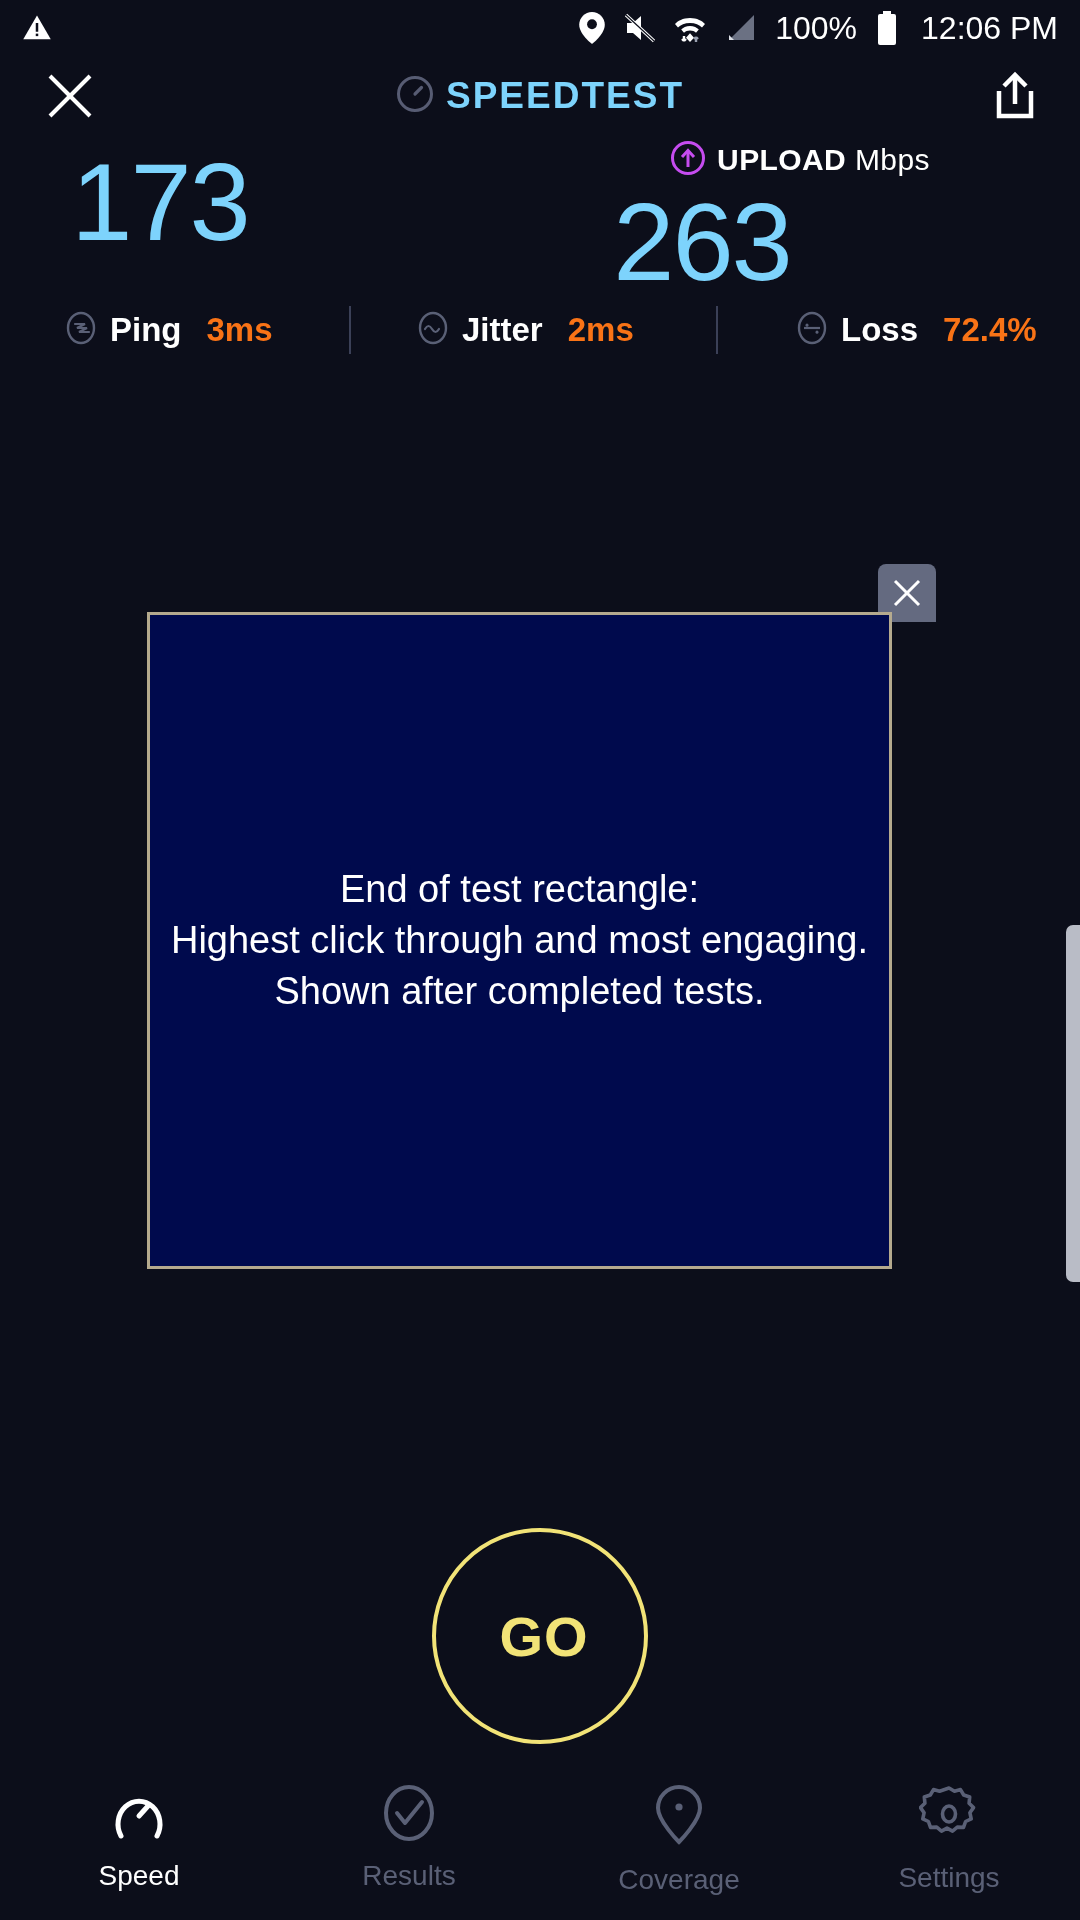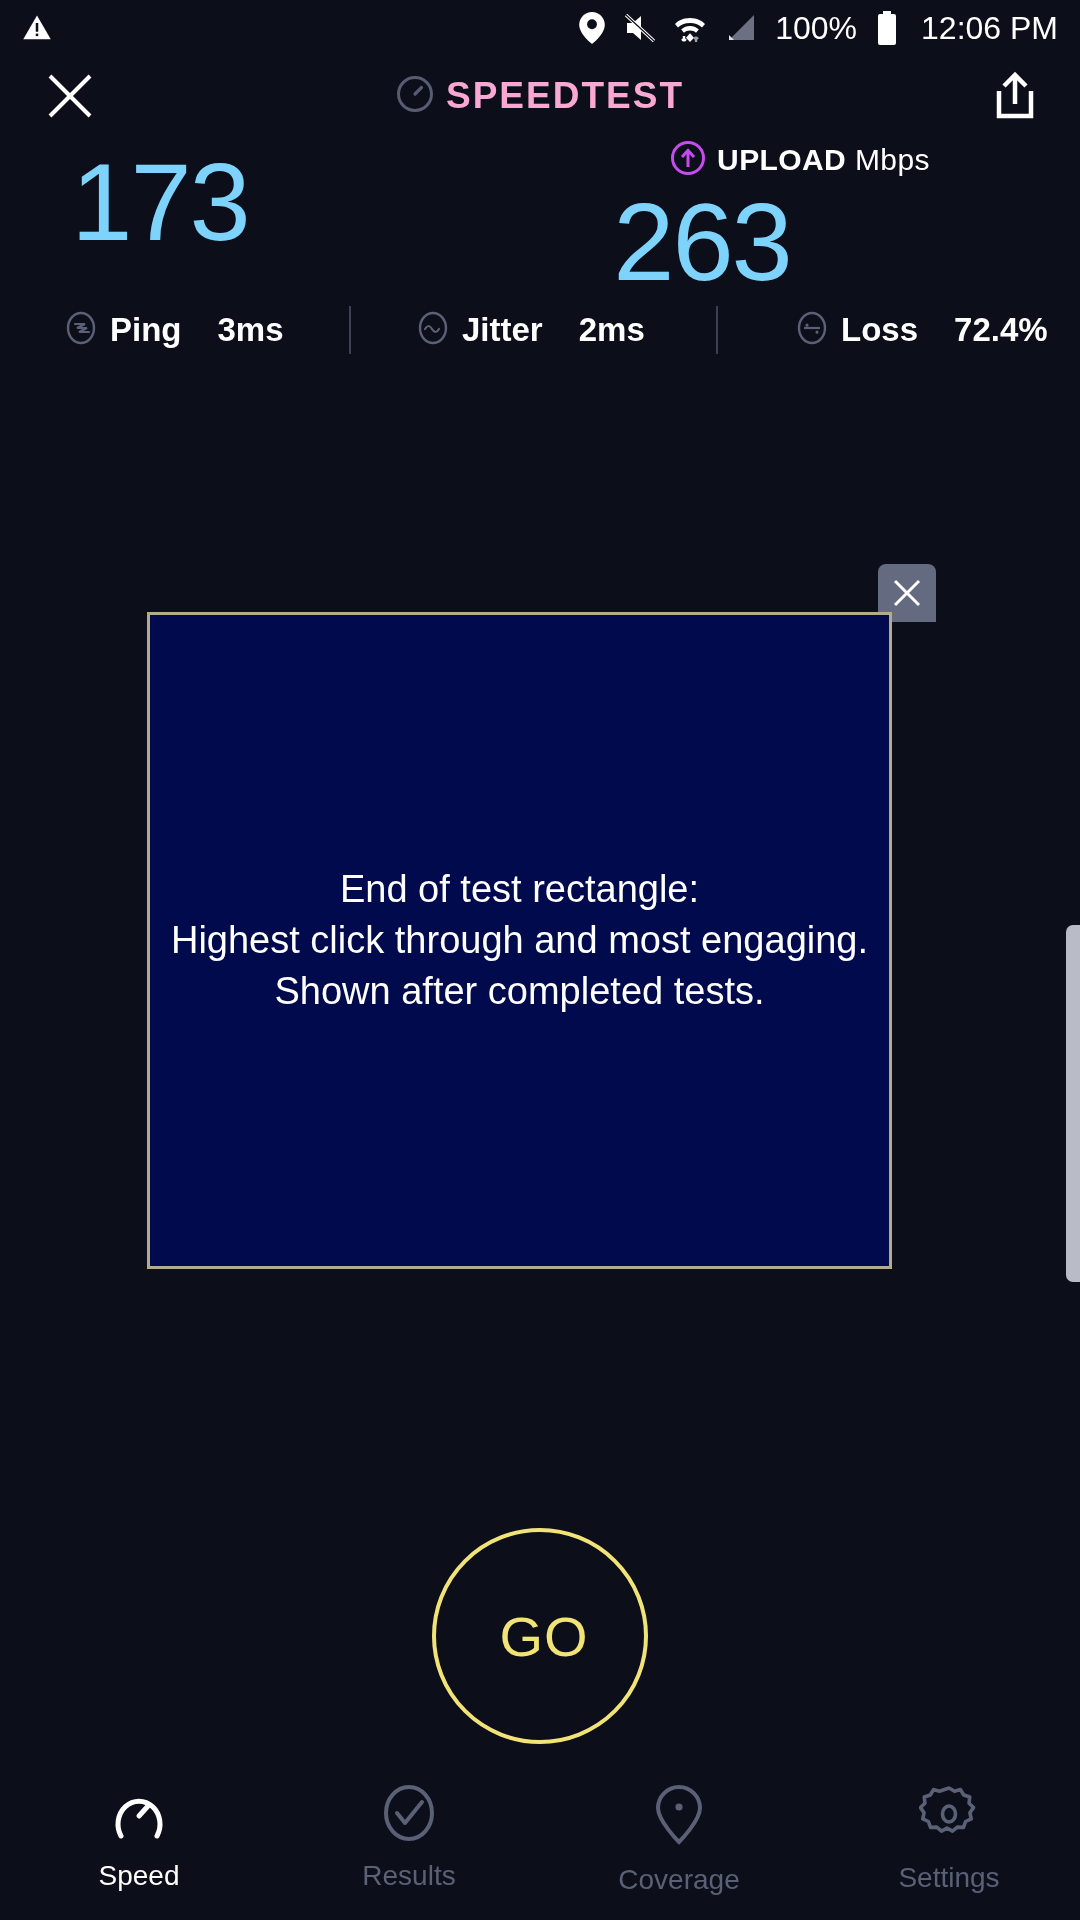--- a/index.html
+++ b/index.html
@@ -32,21 +32,21 @@
   }
   .appbar .close-btn {
     position:absolute; left:32px; top:50%; transform:translateY(-50%);
     width:76px; height:76px; display:flex; align-items:center; justify-content:center;
   }
   .appbar .brand {
     position:absolute; left:50%; top:50%; transform:translate(-50%,-50%);
     display:flex; align-items:center; gap:12px;
   }
   .brand-word {
-    color:#f9a8d4; font-size:37px; font-weight:bold; letter-spacing:2px;
+    color:#7dd3fc; font-size:37px; font-weight:bold; letter-spacing:2px;
     font-family:"Liberation Sans", sans-serif;
   }
   .appbar .share-btn {
     position:absolute; right:30px; top:50%; transform:translateY(-50%);
     width:70px; height:70px; display:flex; align-items:center; justify-content:center;
   }
 
   
   .results { position:absolute; top:140px; left:0; width:1080px; }
   .metric-row { display:flex; width:1080px; }
@@ -71,21 +71,21 @@
   .pjl {
     position:absolute; top:300px; left:0; width:1080px; height:60px;
     display:flex; align-items:center;
   }
   .pjl-item { display:flex; align-items:center; gap:12px; }
   .pjl-name {
     color:#ffffff; font-size:33px; font-weight:bold;
     font-family:"Liberation Sans", sans-serif;
   }
   .pjl-val {
-    color:#ffffff; font-size:33px; font-weight:bold; margin-left:24px;
+    color:#f97316; font-size:33px; font-weight:bold; margin-left:13px;
     font-family:"Liberation Sans", sans-serif;
   }
   .pjl-div { width:2px; height:48px; background:#3b4057; }
   .pjl-ping { position:absolute; left:64px; }
   .pjl-d1 { position:absolute; left:349px; }
   .pjl-jitter { position:absolute; left:416px; }
   .pjl-d2 { position:absolute; left:716px; }
   .pjl-loss { position:absolute; left:795px; }
 
   
@@ -112,21 +112,21 @@
   }
 
   
   .go-btn {
     position:absolute; left:50%; top:1528px; transform:translateX(-50%);
     width:216px; height:216px; border-radius:50%;
     border:4px solid #f2e377; background:transparent;
     display:flex; align-items:center; justify-content:center;
   }
   .go-label {
-    color:#f2e377; font-size:56px; font-weight:normal; letter-spacing:1px;
+    color:#f2e377; font-size:56px; font-weight:bold; letter-spacing:1px;
     font-family:"Liberation Sans", sans-serif;
     margin-left:8px;
   }
 
   
   .bottomnav {
     position:absolute; left:0; bottom:0; width:1080px; height:140px;
     display:flex; align-items:flex-start; padding-top:4px;
   }
   .nav-item {

